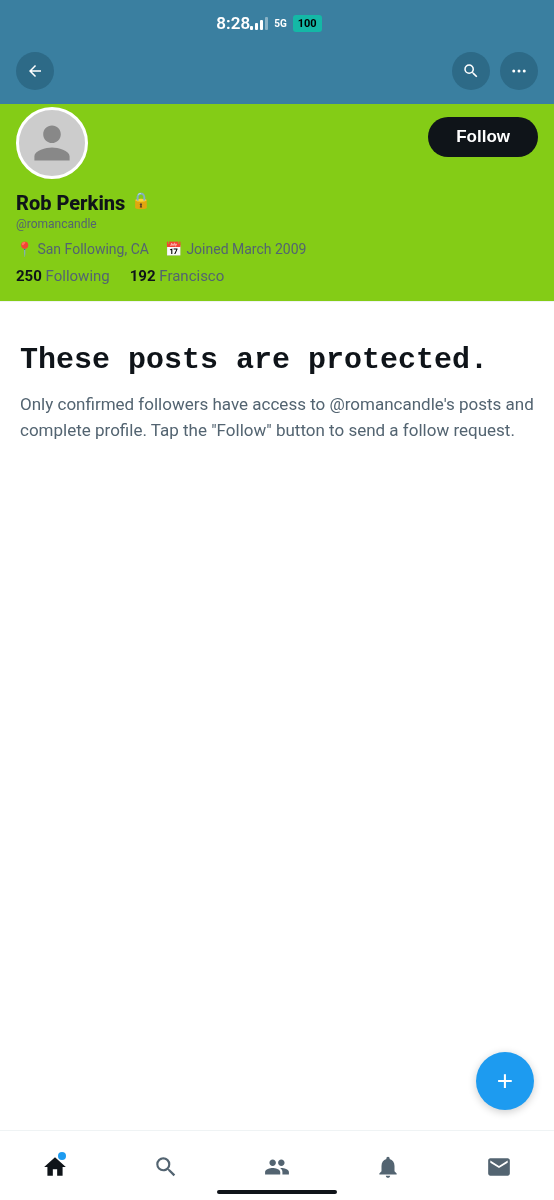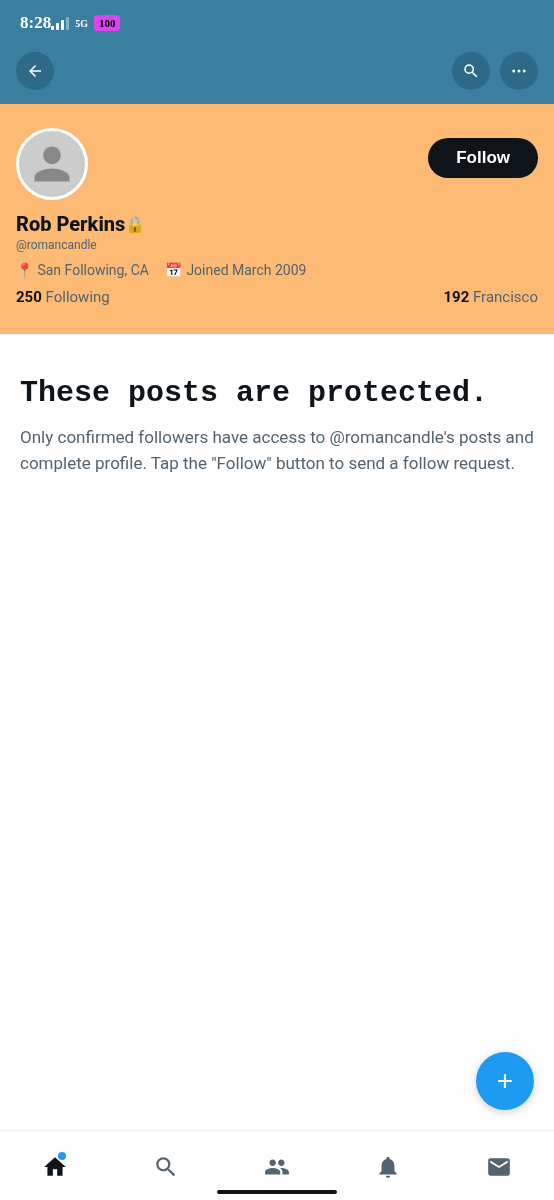--- a/index.html
+++ b/index.html
@@ -10,25 +10,24 @@
       font-family: -apple-system, BlinkMacSystemFont, 'Segoe UI', Roboto, Helvetica, Arial, sans-serif;
       background: #fff;
       position: relative;
       overflow-x: hidden;
     }
 
     
     .status-bar {
       background: #3a7fa0;
       display: flex;
-      justify-content: flex-start;
+      justify-content: center;
       align-items: center;
       padding: 10px 36px 8px 20px;
       height: 44px;
-      font-family: Liberation Serif, serif;
     }
     .status-time {
       font-size: 17px;
       font-weight: 600;
       color: #fff;
     }
     .status-icons {
       display: flex;
       align-items: center;
       gap: 6px;
@@ -41,21 +40,21 @@
       align-items: flex-end;
       gap: 2px;
       height: 14px;
     }
     .signal-bars span {
       background: #fff;
       width: 3px;
       border-radius: 1px;
     }
     .battery-icon {
-      background: #d946ef;
+      background: #14b8a6;
       border-radius: 3px;
       padding: 2px 5px;
       color: #000;
       font-size: 11px;
       font-weight: 700;
     }
 
     
     .header {
       background: #3a7fa0;
@@ -78,22 +77,22 @@
       color: #fff;
       font-size: 18px;
     }
     .header-right {
       display: flex;
       gap: 10px;
     }
 
     
     .profile-section {
-      background: #fdba74;
-      padding: 24px 16px 0 16px;
+      background: #84cc16;
+      padding: 3px 16px 0 16px;
     }
     .profile-top {
       display: flex;
       justify-content: space-between;
       align-items: flex-start;
       margin-bottom: 12px;
     }
     .avatar {
       width: 72px;
       height: 72px;
@@ -120,21 +119,22 @@
       font-weight: 700;
       cursor: pointer;
       margin-top: 10px;
     }
 
     .profile-name {
       font-size: 20px;
       font-weight: 800;
       color: #0f1419;
       display: flex;
-      align-items: center;
+      align-items: flex-start;
+      gap: 6px;
       margin-bottom: 2px;
     }
     .lock-icon {
       font-size: 16px;
       color: #0f1419;
     }
     .profile-handle {
       font-size: 12px;
       color: #536471;
       margin-bottom: 10px;
@@ -150,22 +150,22 @@
       align-items: center;
       gap: 4px;
       font-size: 14px;
       color: #536471;
     }
     .meta-icon {
       font-size: 14px;
     }
     .profile-stats {
       display: flex;
-      margin-bottom: 28px;
-      justify-content: space-between;
+      gap: 20px;
+      margin-bottom: 16px;
     }
     .stat {
       font-size: 15px;
       color: #536471;
     }
     .stat strong {
       color: #0f1419;
       font-weight: 700;
     }
 

